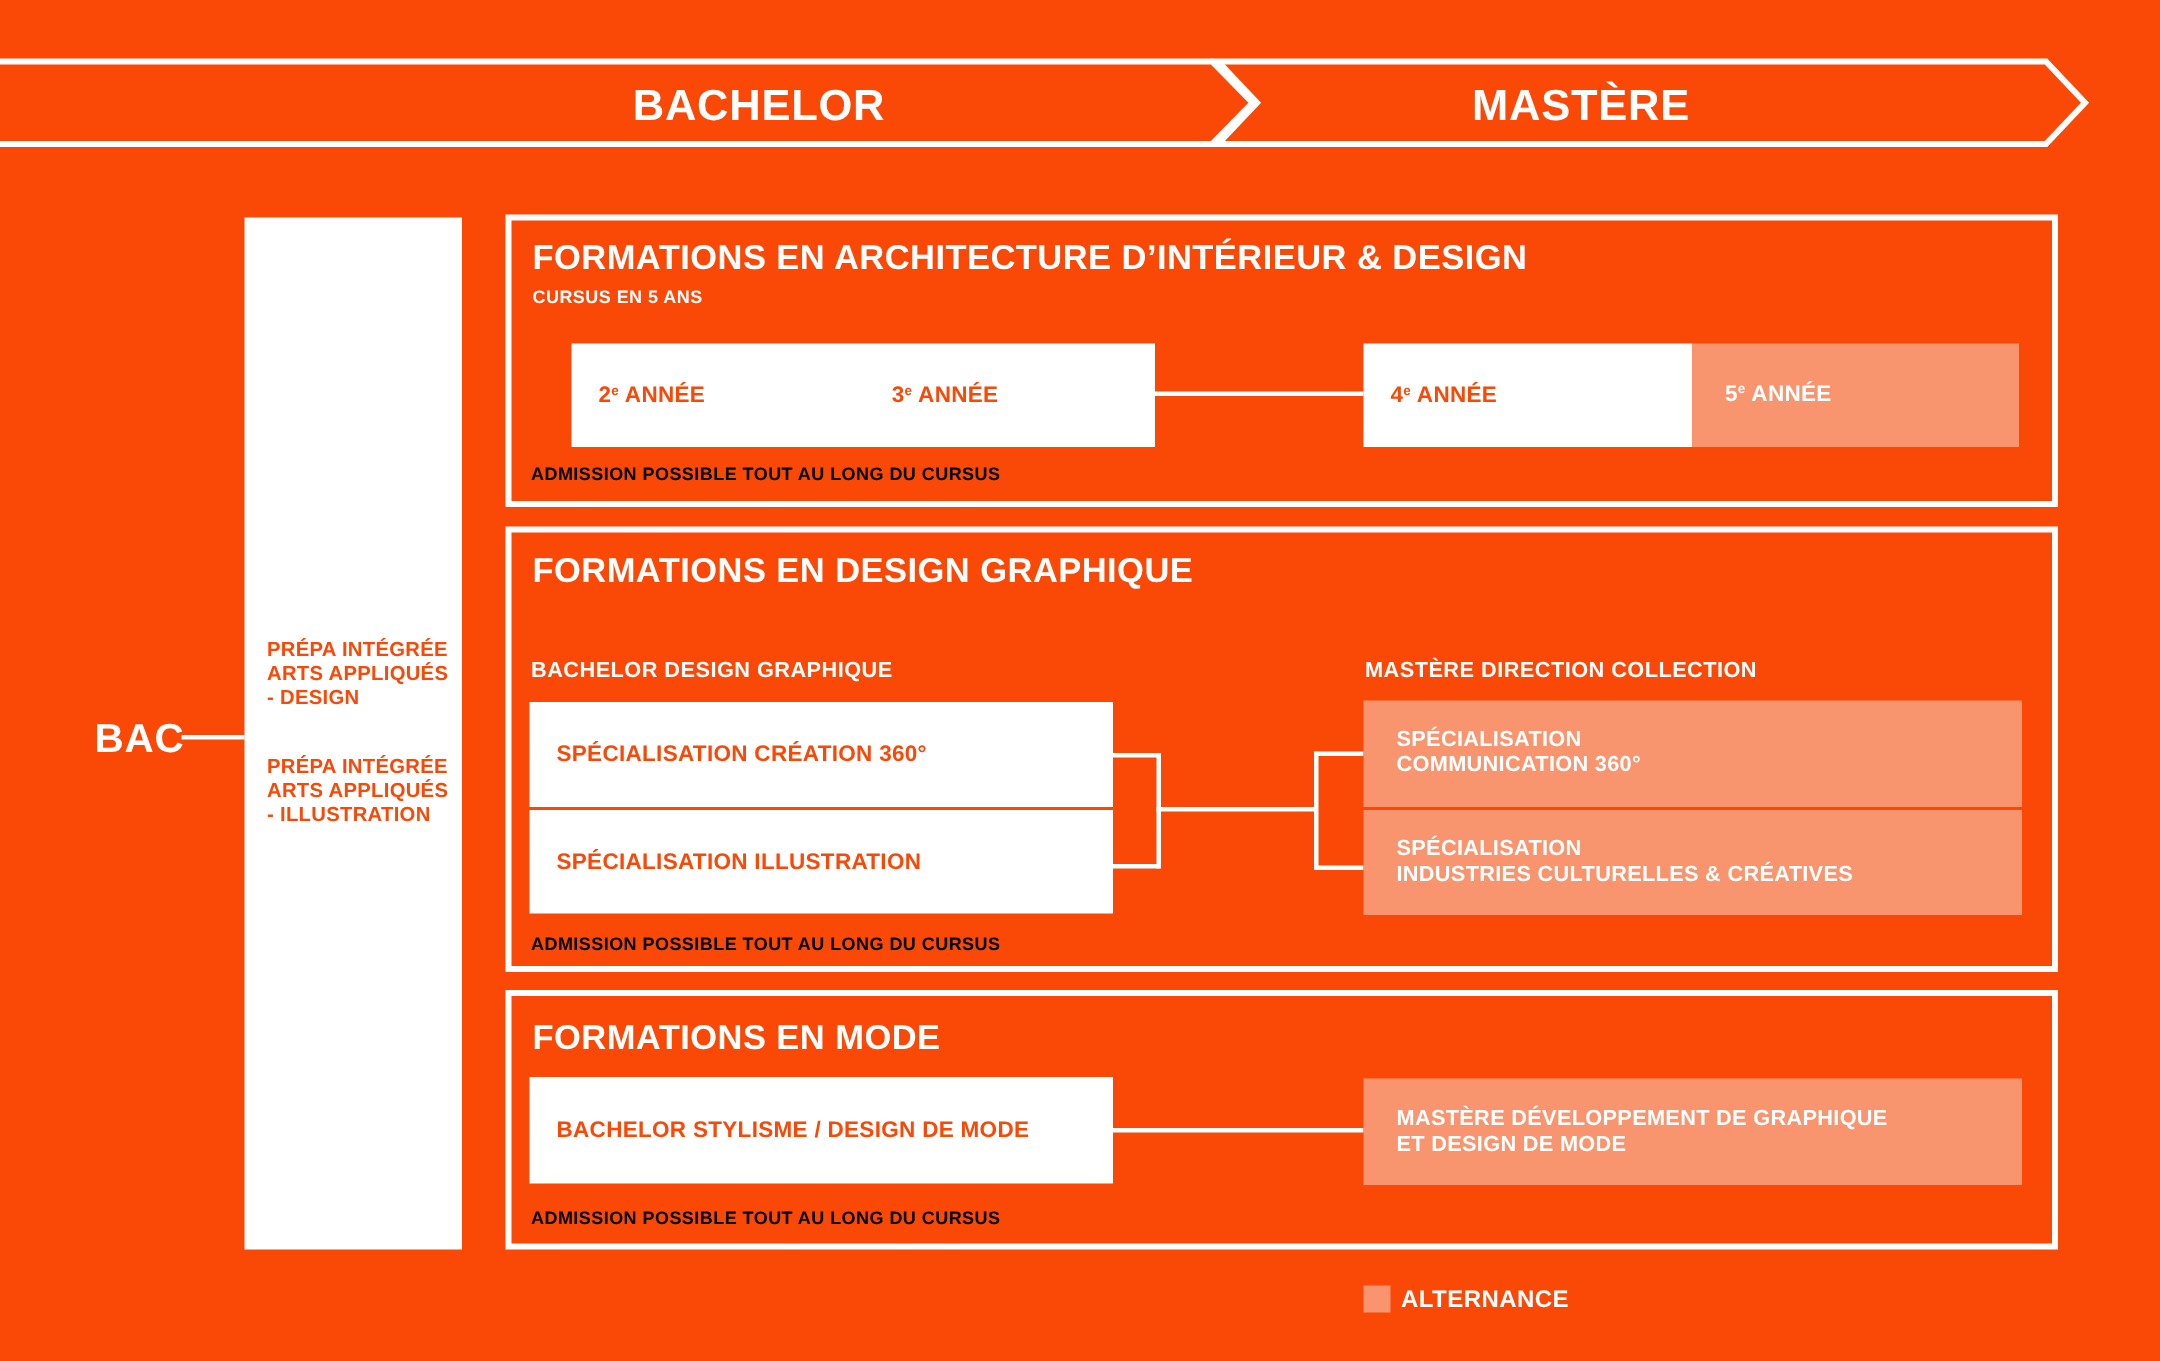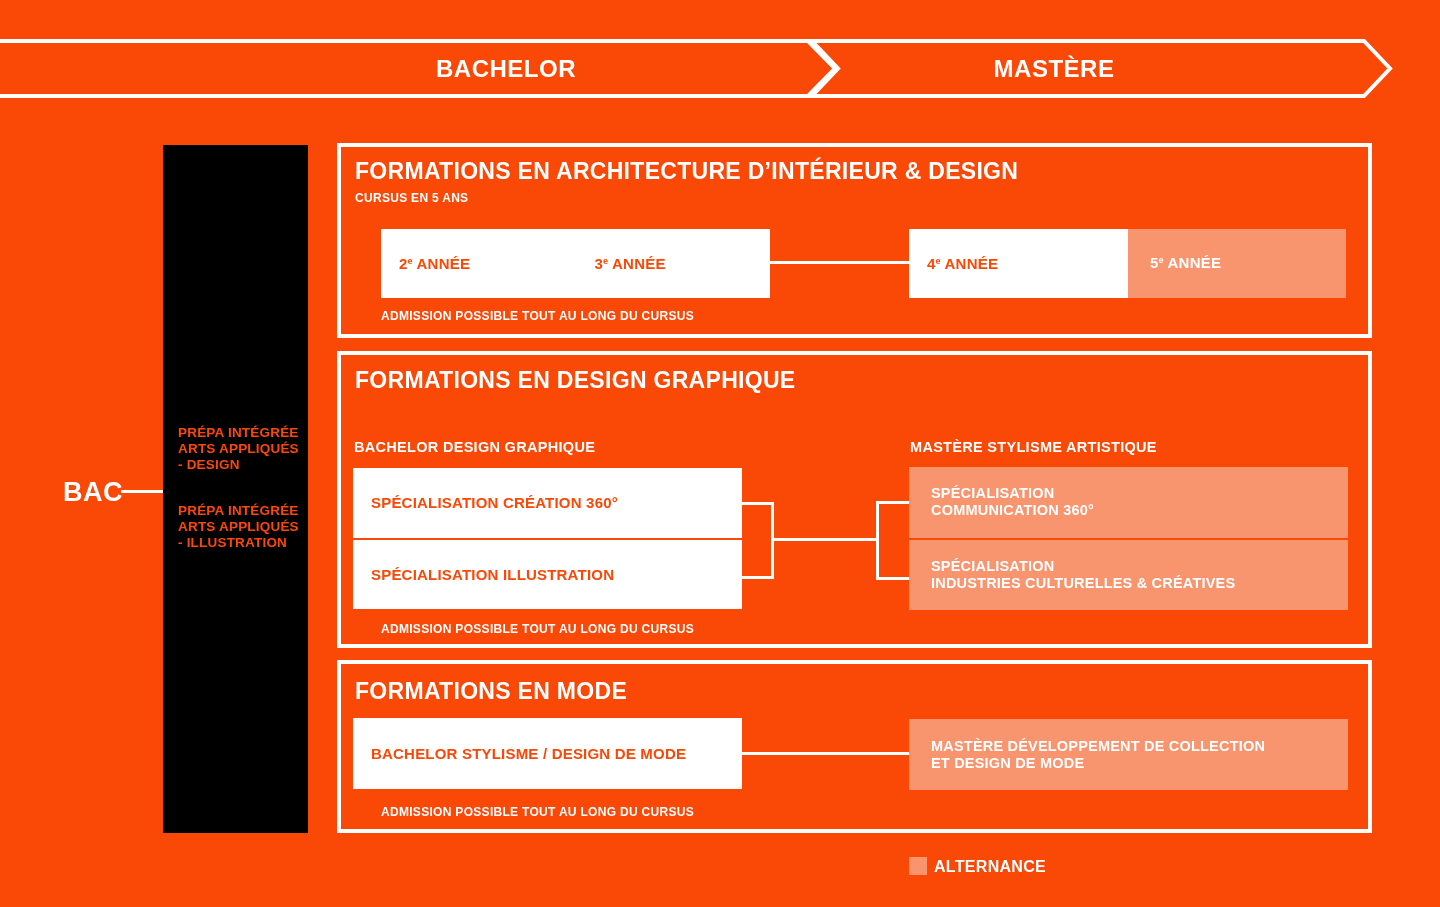--- a/index.html
+++ b/index.html
@@ -14,27 +14,27 @@
     overflow:hidden;
   }
   .abs{position:absolute;}
   .preline{white-space:pre-line;}
 
   
   .banner-svg{left:0;top:0;}
   .banner-label{
     top:55px;
     transform:translateX(-50%);
-    font-size:24px;font-weight:bold;color:#fff;letter-spacing:0.5px;
+    font-size:29px;font-weight:bold;color:#fff;letter-spacing:0.5px;
   }
 
   
   .bac-label{left:63px;top:477px;font-size:27px;font-weight:bold;color:#fff;letter-spacing:0.5px;}
   .bac-line{left:121px;top:490px;width:42px;height:3px;background:#fff;}
-  .prepa-column{left:163px;top:145px;width:145px;height:688px;background:#000000;}
+  .prepa-column{left:163px;top:145px;width:145px;height:688px;background:#ffffff;}
   .prepa-item{
     position:absolute;left:15px;
     font-size:13.5px;font-weight:bold;line-height:16px;
     color:#FA4807;white-space:pre-line;letter-spacing:0.2px;
   }
   .prepa-item.first{top:280px;}
   .prepa-item.second{top:358px;}
 
   
   .section{
@@ -42,21 +42,21 @@
     left:337px;width:1035px;
     box-sizing:border-box;
   }
   .section-1{top:143px;height:195px;}
   .section-2{top:351px;height:297px;}
   .section-3{top:660px;height:173px;}
 
   .section-title{font-size:23px;font-weight:bold;color:#ffffff;letter-spacing:0.3px;}
   .section-subtitle{font-size:12px;font-weight:bold;color:#fff;letter-spacing:0.3px;}
   .col-label{font-size:14.5px;font-weight:bold;color:#fff;letter-spacing:0.3px;}
-  .admission{font-size:12px;font-weight:bold;color:#ffffff;letter-spacing:0.3px;margin-left:27px;}
+  .admission{font-size:12px;font-weight:bold;color:#000000;letter-spacing:0.3px;}
 
   .wbox{
     background:#fff;color:#FA4807;
     display:flex;align-items:center;
     font-size:15px;font-weight:bold;letter-spacing:0.2px;
     box-sizing:border-box;padding-left:18px;
   }
   .sbox{
     background:#F8946E;color:#fff;
     display:flex;align-items:center;
@@ -125,21 +125,21 @@
       <span><span>5</span><span class="sup">e</span><span> ANNÉE</span></span>
     </div>
 
     <div class="abs admission" style="left:13px;top:162px;">ADMISSION POSSIBLE TOUT AU LONG DU CURSUS</div>
   </div>
 
   <div class="abs section section-2">
     <div class="abs section-title" style="left:14px;top:12px;">FORMATIONS EN DESIGN GRAPHIQUE</div>
 
     <div class="abs col-label" style="left:13px;top:84px;">BACHELOR DESIGN GRAPHIQUE</div>
-    <div class="abs col-label" style="left:569px;top:84px;">MASTÈRE STYLISME ARTISTIQUE</div>
+    <div class="abs col-label" style="left:569px;top:84px;">MASTÈRE DIRECTION COLLECTION</div>
 
     <div class="abs stack" style="left:12px;top:113px;width:389px;height:141px;">
       <div class="row wbox" style="width:100%;">SPÉCIALISATION CRÉATION 360°</div>
       <div class="divider-h"></div>
       <div class="row wbox" style="width:100%;">SPÉCIALISATION ILLUSTRATION</div>
     </div>
 
     <div class="abs cline" style="left:401px;top:147px;width:31px;height:3px;"></div>
     <div class="abs cline" style="left:401px;top:221px;width:31px;height:3px;"></div>
     <div class="abs cline" style="left:430px;top:147px;width:3px;height:77px;"></div>
@@ -159,21 +159,21 @@
     <div class="abs admission" style="left:13px;top:267px;">ADMISSION POSSIBLE TOUT AU LONG DU CURSUS</div>
   </div>
 
   <div class="abs section section-3">
     <div class="abs section-title" style="left:14px;top:14px;">FORMATIONS EN MODE</div>
 
     <div class="abs wbox" style="left:12px;top:54px;width:389px;height:71px;">BACHELOR STYLISME / DESIGN DE MODE</div>
 
     <div class="abs cline" style="left:401px;top:88px;width:167px;height:3px;"></div>
 
-    <div class="abs sbox preline" style="left:568px;top:55px;width:439px;height:71px;">MASTÈRE DÉVELOPPEMENT DE COLLECTION
+    <div class="abs sbox preline" style="left:568px;top:55px;width:439px;height:71px;">MASTÈRE DÉVELOPPEMENT DE GRAPHIQUE
 ET DESIGN DE MODE</div>
 
     <div class="abs admission" style="left:13px;top:141px;">ADMISSION POSSIBLE TOUT AU LONG DU CURSUS</div>
   </div>
 
   <div class="abs legend-swatch"></div>
   <div class="abs legend-label">ALTERNANCE</div>
 
 </div>
 

